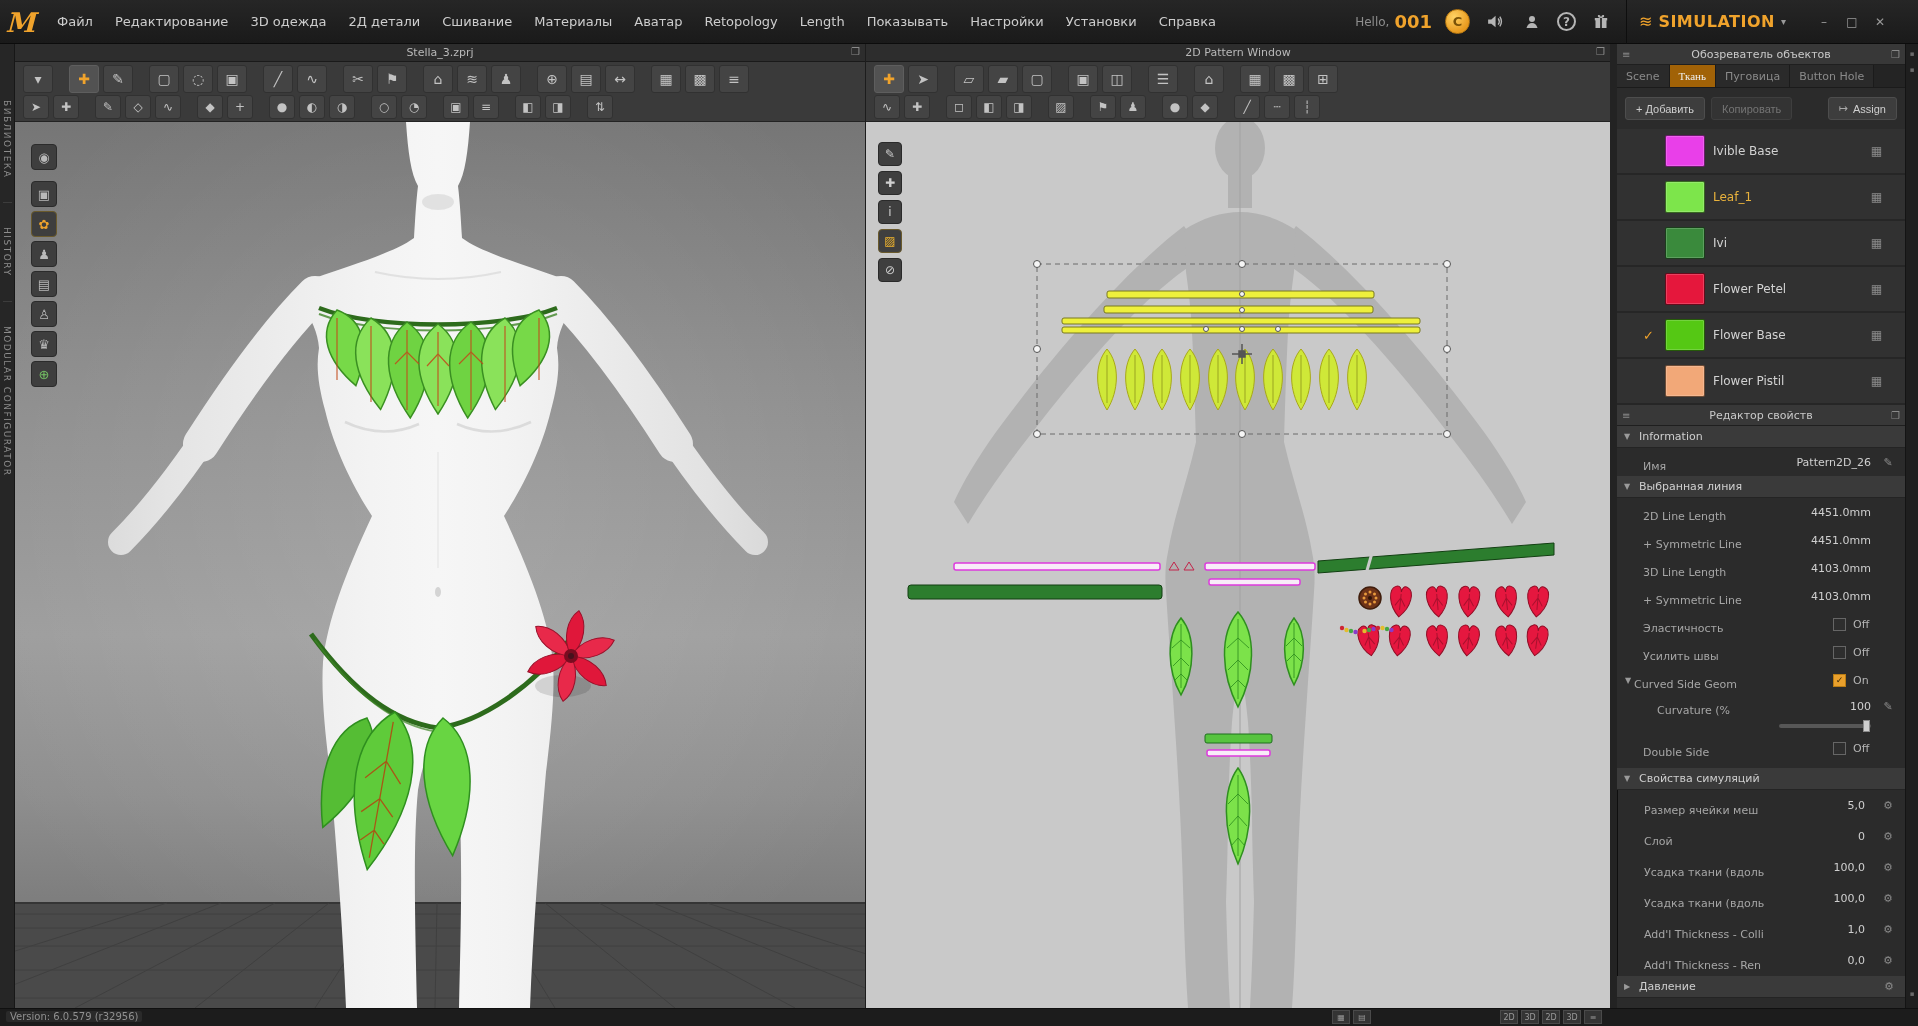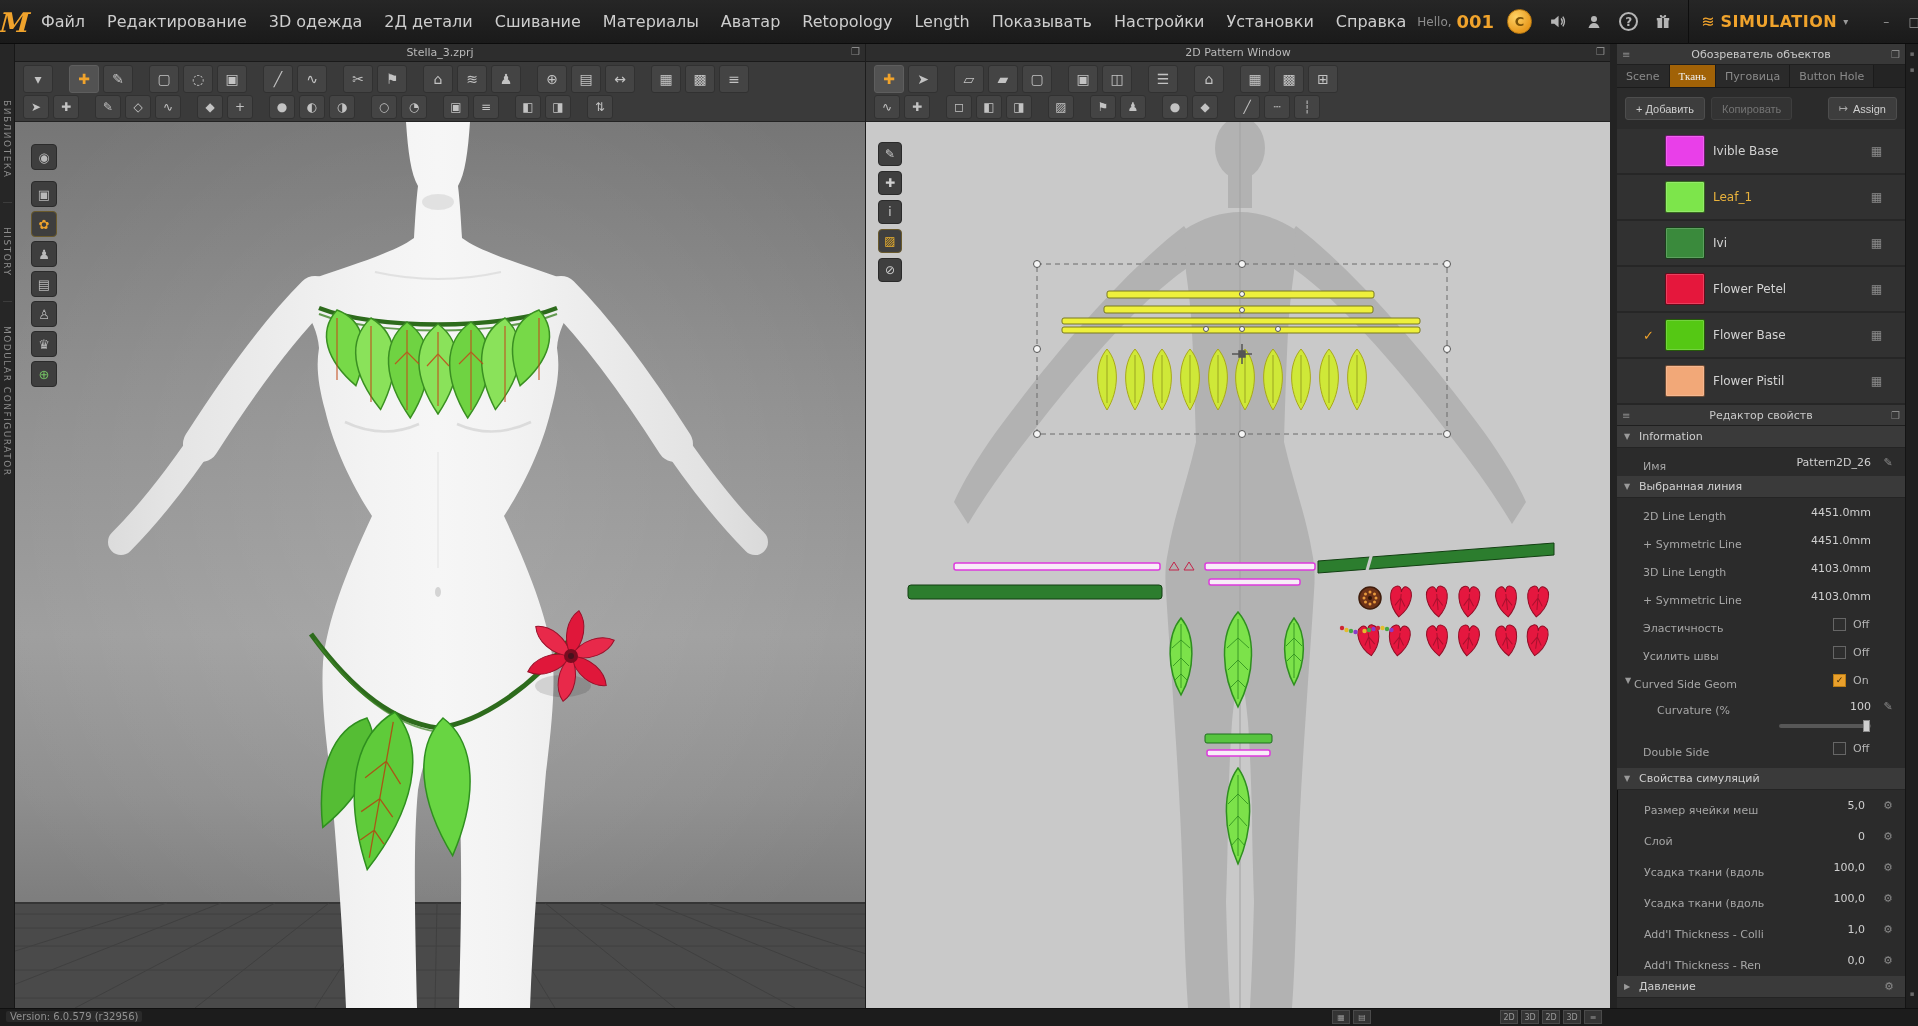--- a/index.html
+++ b/index.html
@@ -2,22 +2,22 @@
 <html><head>
 <meta charset="utf-8">
 <style>
   html,body{margin:0;padding:0;background:#111;}
   body{font-family:"DejaVu Sans","Liberation Sans",sans-serif;}
   .app{position:relative;width:1918px;height:1026px;background:#1d1d1d;overflow:hidden;}
 
   
   .menubar{position:absolute;left:0;top:0;width:1918px;height:44px;background:linear-gradient(#262626,#1a1a1a);display:flex;align-items:center;border-bottom:1px solid #0c0c0c;z-index:9;box-sizing:border-box;}
   .logo{width:46px;height:44px;display:flex;align-items:center;justify-content:center;color:#f0a32c;font-size:27px;font-weight:bold;font-style:italic;font-family:"DejaVu Serif",serif;transform:skewX(-4deg);}
-  .menu-item{padding:0 11px;font-size:16px;color:#cdcdcd;line-height:44px;white-space:nowrap;cursor:default;}
-  .mb-right{margin-left:auto;display:flex;align-items:center;gap:13px;padding-right:4px;}
+  .menu-item{padding:0 11px;font-size:13px;color:#cdcdcd;line-height:44px;white-space:nowrap;cursor:default;}
+  .mb-right{margin-left:auto;display:flex;align-items:center;gap:13px;padding-right:25px;}
   .hello{color:#8d8d8d;font-size:12px;}
   .user{color:#f0a32c;font-weight:bold;font-size:18px;margin-left:-8px;}
   .coin{width:25px;height:25px;border-radius:50%;background:radial-gradient(circle at 35% 30%,#ffd264,#e89a1f 70%);color:#7a5208;display:flex;align-items:center;justify-content:center;font-weight:bold;font-size:13px;border:1px solid #b97a12;box-sizing:border-box;}
   .mb-ic{display:flex;align-items:center;justify-content:center;width:24px;height:24px;}
   .qmark{width:19px;height:19px;border-radius:50%;border:2px solid #b5b5b5;color:#b5b5b5;font-weight:bold;font-size:12px;display:flex;align-items:center;justify-content:center;box-sizing:border-box;}
   .sim{display:flex;align-items:center;gap:6px;padding:0 12px;height:44px;border-left:1px solid #0e0e0e;}
   .sim-wave{color:#f0a32c;font-size:16px;}
   .sim-label{color:#f0a32c;font-weight:bold;font-size:16px;letter-spacing:.5px;}
   .sim-caret{color:#999;font-size:10px;}
   .winbtns{display:flex;gap:2px;}

